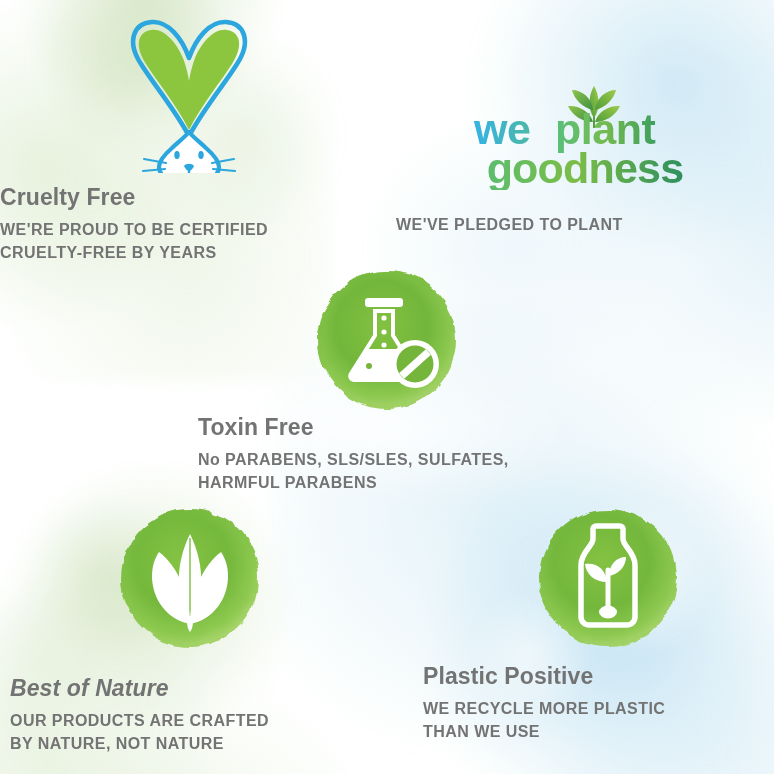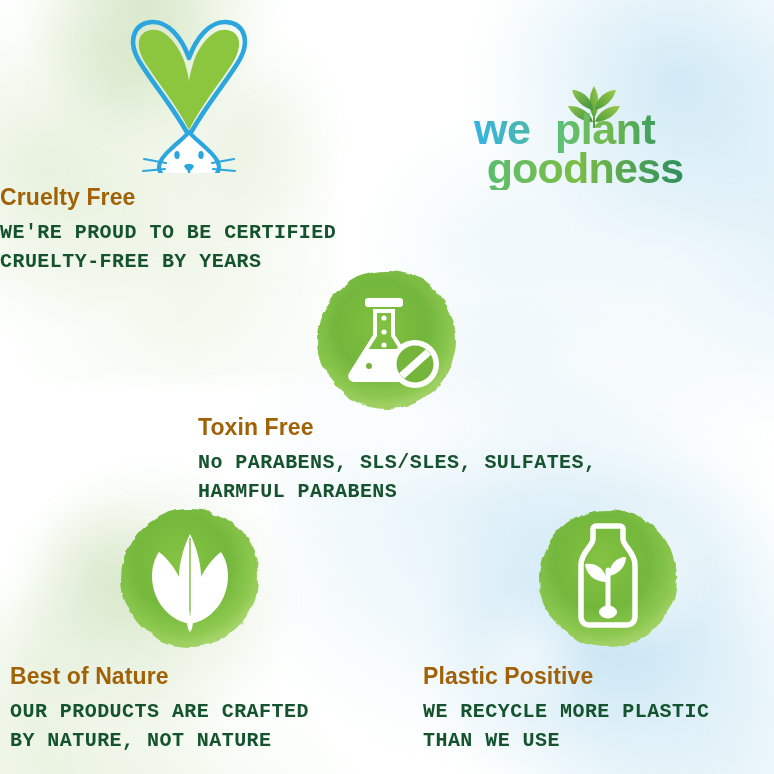--- a/index.html
+++ b/index.html
@@ -92,36 +92,35 @@
   }
 
   
   .block {
     position: absolute;
     text-align: left;
     z-index: 3;
   }
 
   .badge-title {
-    color: #a16207;
+    color: #737373;
     font-size: 23px;
     font-weight: bold;
     letter-spacing: .1px;
     line-height: 1.15;
     white-space: nowrap;
   }
   .badge-sub {
-    color: #14532d;
-    font-size: 20px;
+    color: #737373;
+    font-size: 16px;
     font-weight: bold;
     letter-spacing: .45px;
     line-height: 1.42;
     margin-top: 9px;
     white-space: nowrap;
-    font-family: Liberation Mono, monospace;
   }
   .badge-sub span { display: block; }
 
   
   .disc {
     position: relative;
     width: 148px;
     height: 148px;
     margin: 0 auto;
   }
@@ -130,21 +129,21 @@
   
   #blk-cruelty   { left: 0;     top: 18px;  width: 378px; }
   #blk-plant     { left: 396px; top: 82px;  width: 378px; }
   #blk-toxin     { left: 198px; top: 266px; width: 378px; }
   #blk-nature    { left: 10px;  top: 504px; width: 360px; }
   #blk-plastic   { left: 423px; top: 504px; width: 370px; }
 
   #blk-cruelty .badge-title { margin-top: 11px; }
   #blk-plant   .badge-sub   { margin-top: 24px; }
   #blk-toxin   .badge-title { margin-top: 0; }
-  #blk-nature  .badge-title { margin-top: 11px; }
+  #blk-nature  .badge-title { margin-top: 23px; font-style: italic; }
   #blk-plastic .badge-title { margin-top: 11px; }
 
   .bunny-wrap { width: 170px; height: 155px; margin: 0 auto; }
   .wpg-wrap   { width: 250px; height: 108px; margin: 0 auto; }
 </style>
 </head>
 <body>
 
 <div id="poster">
 
@@ -253,20 +252,21 @@
         </g>
 
         <text x="14" y="62" font-family="'Liberation Sans', sans-serif" font-size="43" font-weight="bold" fill="url(#gradWe)" letter-spacing="-0.5">we</text>
 
         <text x="95" y="62" font-family="'Liberation Sans', sans-serif" font-size="43" font-weight="bold" fill="url(#gradPlant)" letter-spacing="-0.5">plant</text>
 
         <text x="125" y="101" font-family="'Liberation Sans', sans-serif" font-size="43" font-weight="bold" fill="url(#gradGood)" letter-spacing="-0.8" text-anchor="middle">goodness</text>
       </svg>
     </div>
     <div class="badge-sub">
+      <span>WE'VE PLEDGED TO PLANT</span>
     </div>
   </div>
 
   <div class="block" id="blk-toxin">
     <div class="disc">
       <svg viewBox="0 0 148 148" width="148" height="148" aria-hidden="true">
         <defs>
           <radialGradient id="wcA" cx="46%" cy="40%" r="62%">
             <stop offset="0" stop-color="#83c141"></stop>
             <stop offset="0.55" stop-color="#72b63b"></stop>

